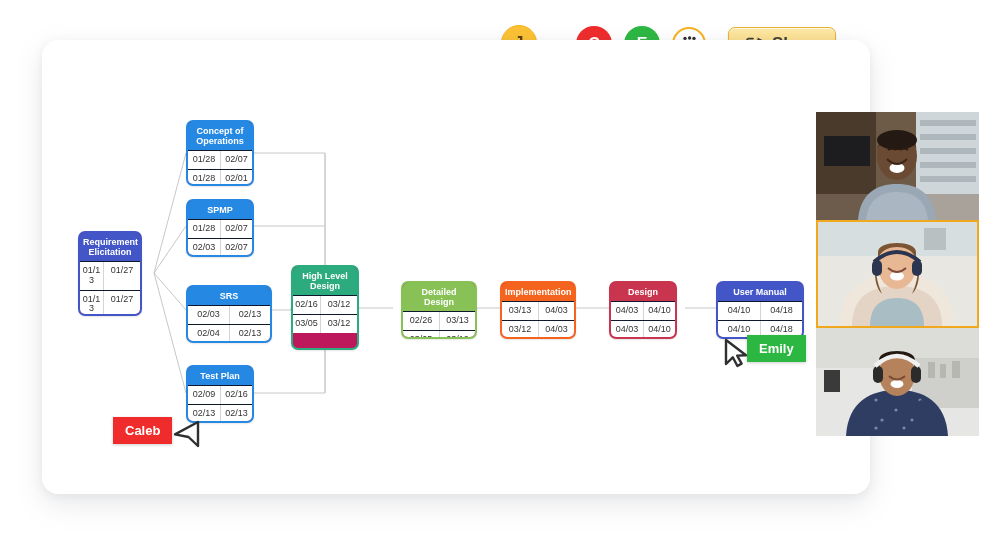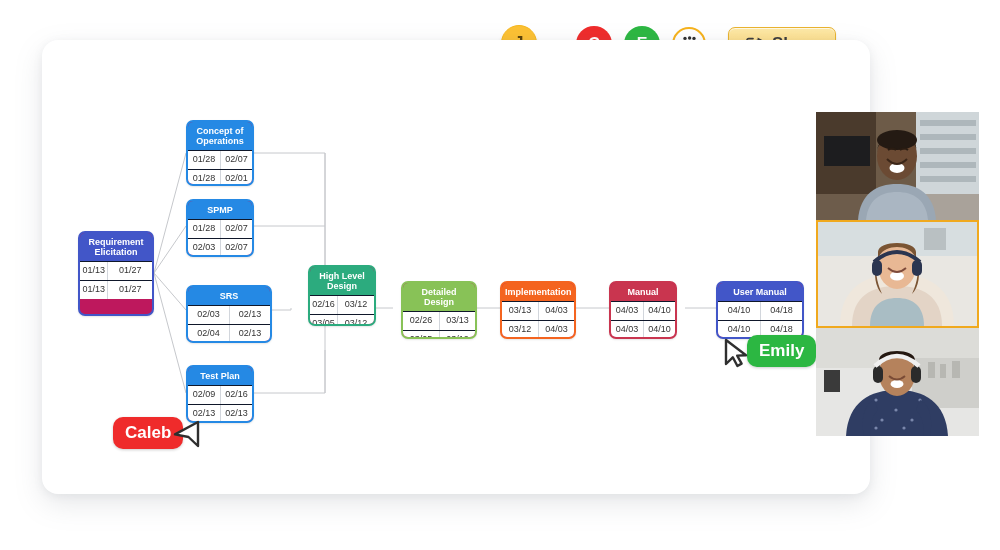--- a/index.html
+++ b/index.html
@@ -96,22 +96,22 @@
     word-break: break-all;
   }
   .node .cell:first-child { border-left: none; }
 
   
   #links { position: absolute; left: 0; top: 0; width: 828px; height: 454px; z-index: 1; }
 
   
   .cursor-label {
     position: absolute; z-index: 20;
-    border-radius: 10px;
-    color: #fff; font-size: 17px; font-weight: bold;
+    border-radius: 0;
+    color: #fff; font-size: 13px; font-weight: bold;
     padding: 6px 12px;
     box-shadow: 0 1px 3px rgba(0,0,0,0.2);
   }
   .cursor-arrow { position: absolute; z-index: 21; }
 
   
   #video-rail { position: absolute; left: 816px; top: 112px; width: 163px; height: 324px; z-index: 30; }
   .vtile { position: absolute; left: 0; width: 163px; height: 108px; overflow: hidden; background:#222; }
   .vtile.active { border: 2px solid #f0a91e; }
   .vtile svg { display:block; width:100%; height:100%; }
@@ -195,21 +195,21 @@
         <path d="M249 268 L249 270"></path>
 
         <path d="M317 268 L351 268"></path>
         <path d="M427 268 L458 268"></path>
         <path d="M534 268 L567 268"></path>
         <path d="M643 268 L674 268"></path>
         <path d="M742 268 L760 268"></path>
       </g>
     </svg>
 
-    <div class="node" style="left:36px; top:191px; width:76px; height:85px; border-color:#4256c8">
+    <div class="node" style="left:36px; top:191px; width:64px; height:85px; border-color:#4256c8">
       <div class="title" style="background:#4256c8">Requirement Elicitation</div>
       <div class="row">
         <div class="cell" style="flex:0 0 38%">01/13</div>
         <div class="cell">01/27</div>
       </div>
       <div class="row">
         <div class="cell" style="flex:0 0 38%">01/13</div>
         <div class="cell">01/27</div>
       </div>
     </div>
@@ -255,21 +255,21 @@
       <div class="row">
         <div class="cell">02/09</div>
         <div class="cell">02/16</div>
       </div>
       <div class="row">
         <div class="cell">02/13</div>
         <div class="cell">02/13</div>
       </div>
     </div>
 
-    <div class="node" style="left:266px; top:225px; width:68px; height:61px; border-color:#2cab7e">
+    <div class="node" style="left:249px; top:225px; width:68px; height:85px; border-color:#2cab7e">
       <div class="title" style="background:#2cab7e">High Level Design</div>
       <div class="row">
         <div class="cell" style="flex:0 0 42%">02/16</div>
         <div class="cell">03/12</div>
       </div>
       <div class="row">
         <div class="cell" style="flex:0 0 42%">03/05</div>
         <div class="cell">03/12</div>
       </div>
     </div>
@@ -292,21 +292,21 @@
         <div class="cell">03/13</div>
         <div class="cell">04/03</div>
       </div>
       <div class="row">
         <div class="cell">03/12</div>
         <div class="cell">04/03</div>
       </div>
     </div>
 
     <div class="node" style="left:567px; top:241px; width:68px; height:58px; border-color:#c9354f">
-      <div class="title" style="background:#c9354f">Manual</div>
+      <div class="title" style="background:#c9354f">Design</div>
       <div class="row">
         <div class="cell">04/03</div>
         <div class="cell">04/10</div>
       </div>
       <div class="row">
         <div class="cell">04/03</div>
         <div class="cell">04/10</div>
       </div>
     </div>
 

